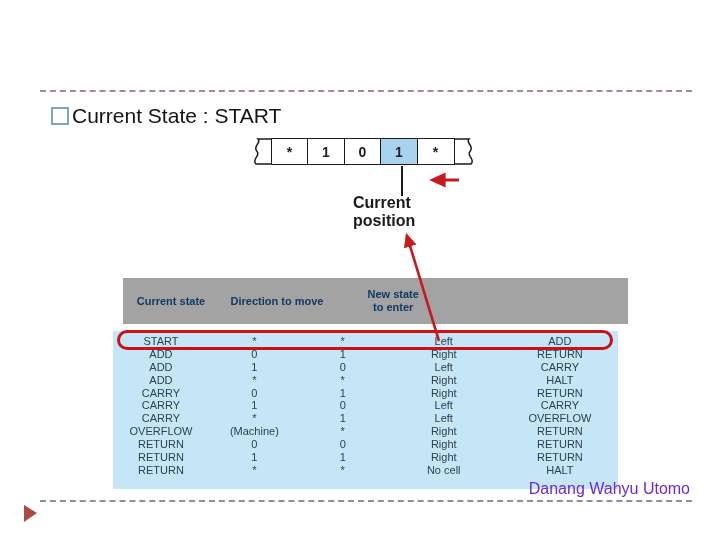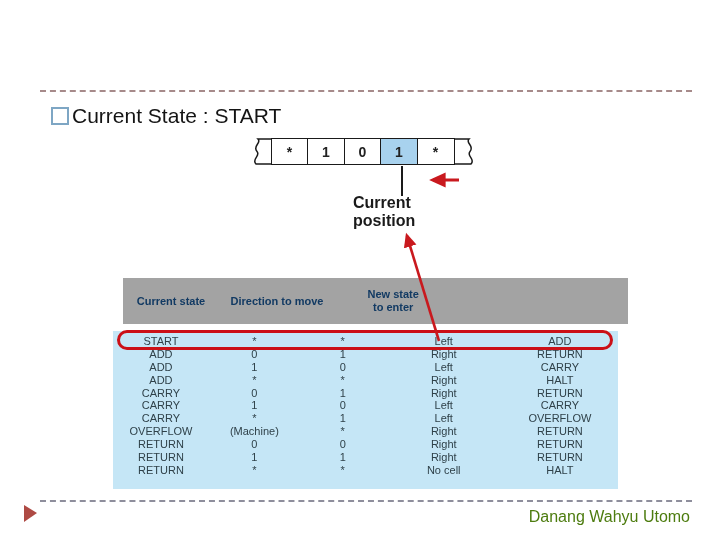--- a/index.html
+++ b/index.html
@@ -47,21 +47,21 @@
            border:3px solid #cb1017;border-radius:10px;z-index:5;}
 
   
   .overlay{position:absolute;left:0;top:0;width:720px;height:540px;pointer-events:none;z-index:6;}
 
   
   .rule-bottom{position:absolute;left:40px;top:500px;width:652px;border-top:2px dashed #8e8e9c;}
   .slide-marker{position:absolute;left:24px;top:505px;width:0;height:0;
                 border-left:13px solid #ae4a44;border-top:8px solid transparent;
                 border-bottom:9px solid transparent;}
-  .footer{position:absolute;right:30px;top:508px;font-size:16px;color:#4d7c0f;}
+  .footer{position:absolute;right:30px;top:480px;font-size:16px;color:#6d28d9;}
 </style>
 </head>
 <body>
 
 <div class="stage">
 
   <div class="rule-top"></div>
 
   <div class="bullet-row">
     <span class="bullet-square"></span>

